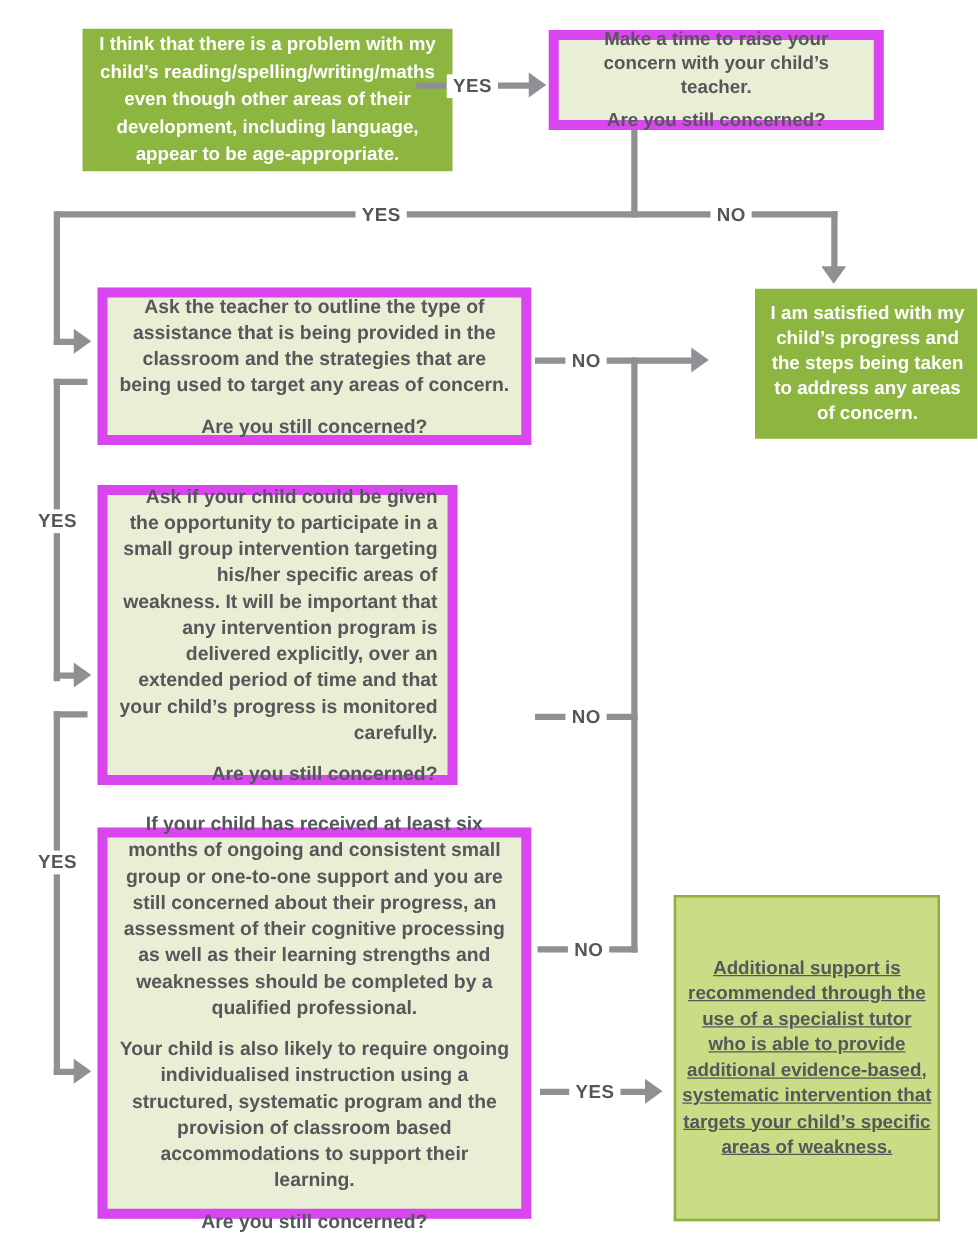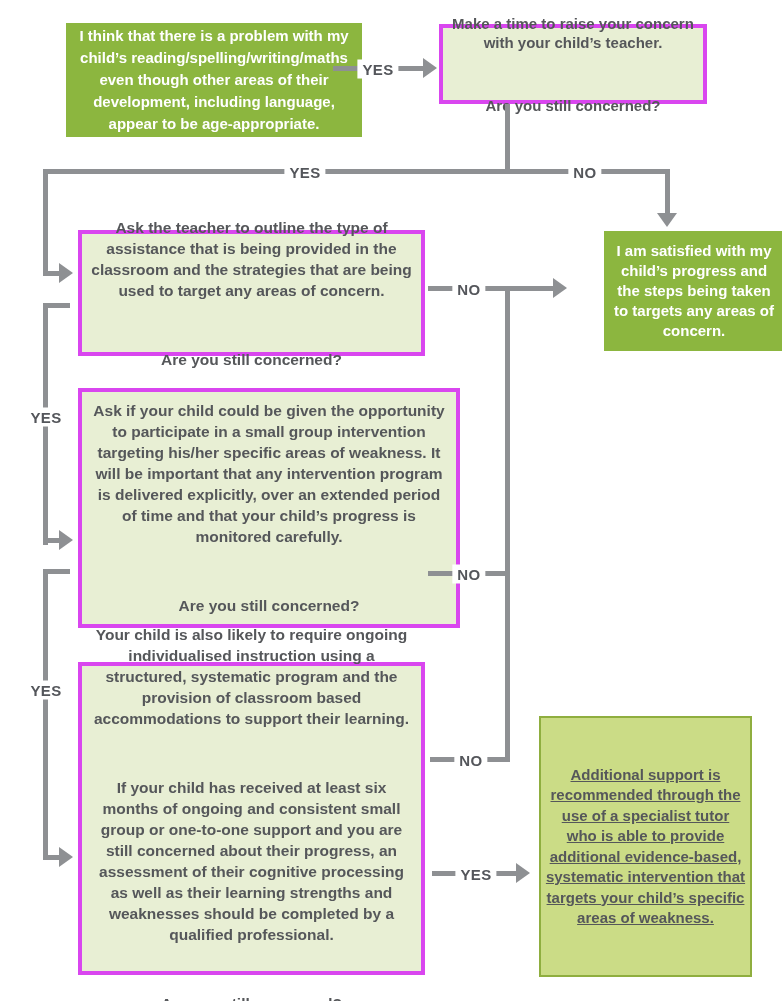--- a/index.html
+++ b/index.html
@@ -7,28 +7,28 @@
     position:relative; width:782px; height:1001px; background:#ffffff;
     font-family:"Liberation Sans", sans-serif; overflow:hidden;
   }
   .box {
     position:absolute; box-sizing:border-box;
     display:flex; flex-direction:column; justify-content:center;
     text-align:center; font-weight:700;
   }
   .box p { margin:6px 8px; }
   .box-solid { background:#8CB63F; color:#ffffff;margin-left:36px; }
-  .box-light { background:#E8EFD4; border:4px solid #d946ef; color:#55575A;gap:36px; }
+  .box-light { background:#E8EFD4; border:8px solid #d946ef; color:#55575A; }
   .box-mid   { background:#CBDC86; border:2px solid #8FAE3F; color:#55575A; }
 
   #box-problem   { left:30px;  top:23px;  width:296px; height:114px; font-size:15px; line-height:22px; }
   #box-raise     { left:439px; top:24px;  width:268px; height:80px;  font-size:15px; line-height:19px; }
   #box-raise p   { margin:4px 6px; }
   #box-teacher   { left:78px;  top:230px; width:347px; height:126px; font-size:15.5px; line-height:21px; }
-  #box-group     { left:78px;  top:388px; width:382px; height:240px; font-size:15.5px; line-height:21px; }
+  #box-group     { left:78px;  top:388px; width:288px; height:240px; font-size:15.5px; line-height:21px;text-align:right; }
   #box-assess    { left:78px;  top:662px; width:347px; height:313px; font-size:15.5px; line-height:21px; }
   #box-satisfied { left:568px; top:231px; width:180px; height:120px; font-size:15px; line-height:20px; }
   #box-support   { left:539px; top:716px; width:213px; height:261px; font-size:15px; line-height:20.5px; }
   #box-support p { margin:7px 4px;text-decoration:underline; }
 
   .line { position:absolute; background:#8E9093; }
   .h { height:5px; } .v { width:5px; }
 
   .arr { position:absolute; width:0; height:0; }
   .arr-right { border-top:10px solid transparent; border-bottom:10px solid transparent; border-left:14px solid #8E9093; }
@@ -58,27 +58,27 @@
     <p>Ask the teacher to outline the type of assistance that is being provided in the classroom and the strategies that are being used to target any areas of concern.</p>
     <p>Are you still concerned?</p>
   </div>
 
   <div id="box-group" class="box box-light">
     <p>Ask if your child could be given the opportunity to participate in a small group intervention targeting his/her specific areas of weakness. It will be important that any intervention program is delivered explicitly, over an extended period of time and that your child’s progress is monitored carefully.</p>
     <p>Are you still concerned?</p>
   </div>
 
   <div id="box-assess" class="box box-light">
+    <p>If your child has received at least six months of ongoing and consistent small group or one-to-one support and you are still concerned about their progress, an assessment of their cognitive processing as well as their learning strengths and weaknesses should be completed by a qualified professional.</p>
     <p>Your child is also likely to require ongoing individualised instruction using a structured, systematic program and the provision of classroom based accommodations to support their learning.</p>
-    <p>If your child has received at least six months of ongoing and consistent small group or one-to-one support and you are still concerned about their progress, an assessment of their cognitive processing as well as their learning strengths and weaknesses should be completed by a qualified professional.</p>
     <p>Are you still concerned?</p>
   </div>
 
   <div id="box-satisfied" class="box box-solid">
-    <p>I am satisfied with my child’s progress and the steps being taken to targets any areas of concern.</p>
+    <p>I am satisfied with my child’s progress and the steps being taken to address any areas of concern.</p>
   </div>
 
   <div id="box-support" class="box box-mid">
     <p>Additional support is recommended through the use of a specialist tutor who is able to provide additional evidence-based, systematic intervention that targets your child’s specific areas of weakness.</p>
   </div>
 
   <div class="line h" style="left:333px; top:66px; width:30px;"></div>
   <div class="line h" style="left:397px; top:66px; width:27px;"></div>
   <div class="arr arr-right" style="left:423px; top:58px;"></div>
   <span class="lbl" style="left:378px; top:69px;">YES</span>

